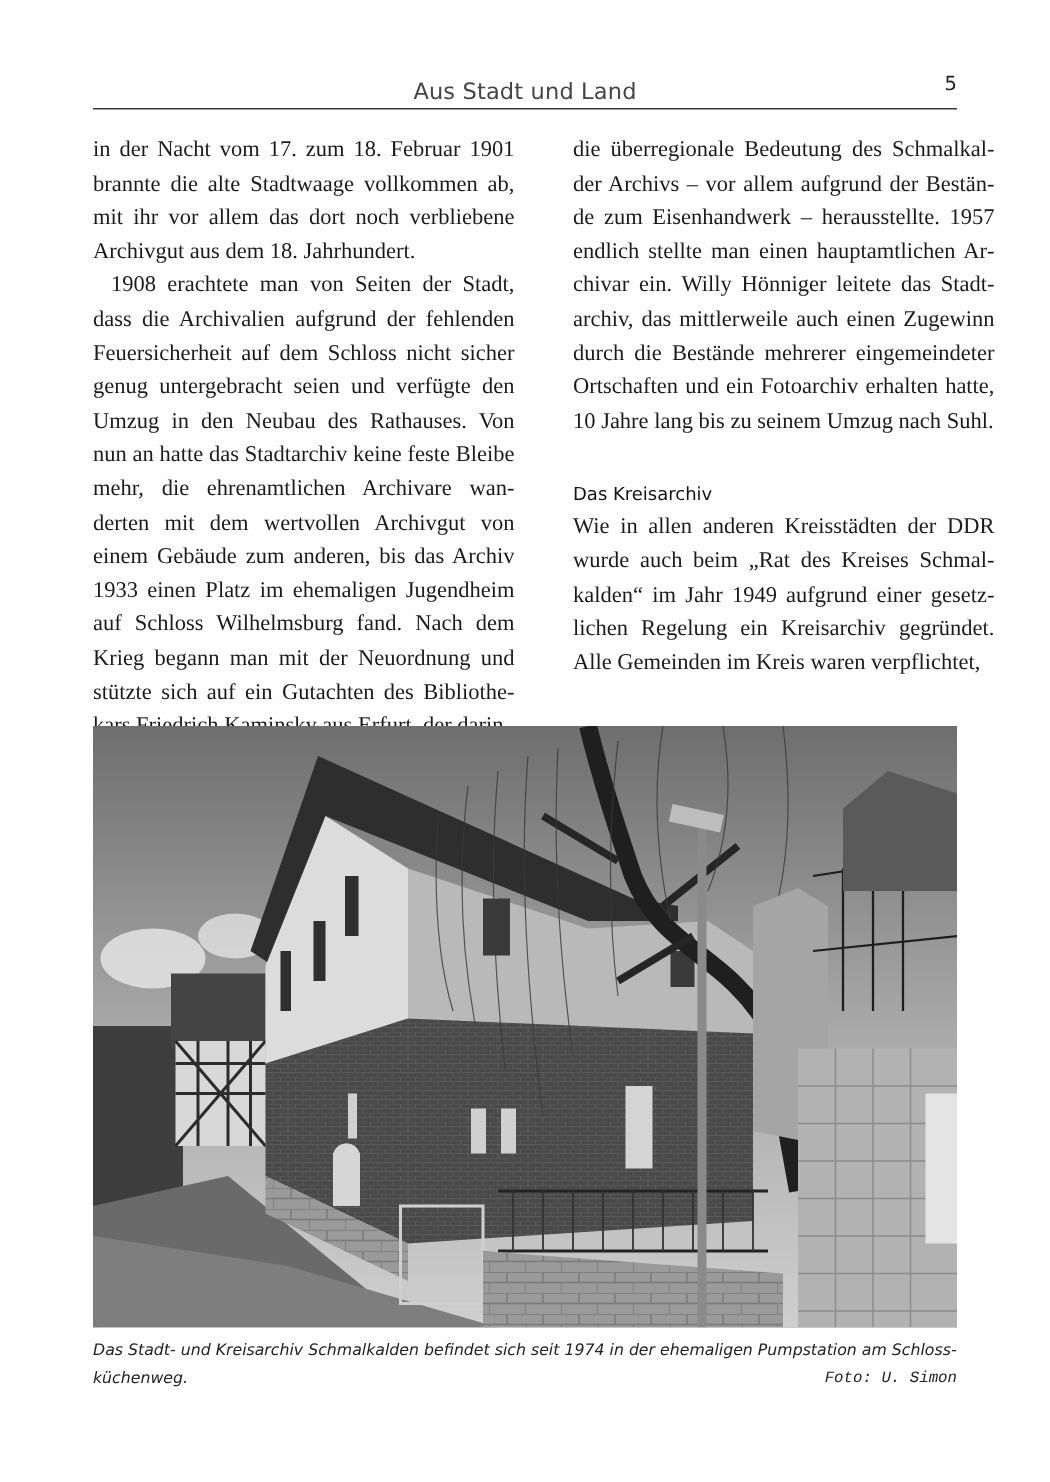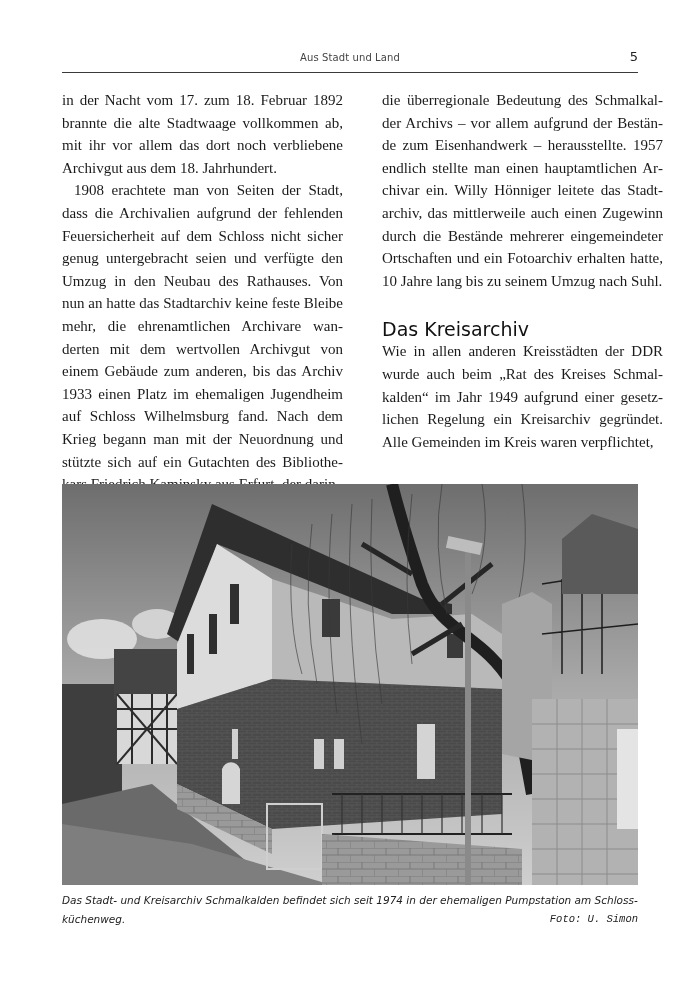--- a/index.html
+++ b/index.html
@@ -1,40 +1,40 @@
 <!DOCTYPE html>
 <html><head>
 <meta charset="utf-8">
 <style>
   html, body { margin:0; padding:0; background:#ffffff; }
   body { width:700px; height:988px; position:relative; overflow:hidden; }
   .running-head { position:absolute; left:62px; top:50px; width:576px; height:22px; border-bottom:1.3px solid #3a3a3a; }
-  .running-title { position:absolute; left:0; right:0; top:2px; text-align:center; font-family:"DejaVu Sans", sans-serif; font-size:10px; color:#444; letter-spacing:0.1px; }
+  .running-title { position:absolute; left:0; right:0; top:2px; text-align:center; font-family:"DejaVu Sans", sans-serif; font-size:15px; color:#444; letter-spacing:0.1px; }
   .page-number { position:absolute; right:0; top:-1px; font-family:"DejaVu Sans", sans-serif; font-size:13px; color:#222; }
   .column { position:absolute; top:89px; width:281px; font-family:"Liberation Serif", serif; font-size:15px; line-height:22.6px; color:#1a1a1a; text-align:justify; hyphens:manual; }
   .col-left { left:62px; }
   .col-right { left:358px;margin-left:24px; }
   .column p { margin:0; }
   .column p.indent { text-indent:12px; }
-  .section-heading { font-family:"DejaVu Sans", sans-serif; font-size:19px; font-weight:normal; margin:0; padding-top:26px; line-height:22px; color:#111; }
+  .section-heading { font-family:"DejaVu Sans", sans-serif; font-size:12px; font-weight:normal; margin:0; padding-top:26px; line-height:22px; color:#111; }
   .photo { position:absolute; left:62px; top:484px; width:576px; height:401px; overflow:hidden; background:#9a9a9a; }
   .photo svg { display:block; }
   .caption { position:absolute; left:62px; top:891px; width:576px; font-family:"DejaVu Sans", sans-serif; font-style:italic; font-size:10.5px; line-height:19px; color:#222; }
   .caption .credit { position:absolute; right:0; bottom:0;font-family:Liberation Mono, monospace; }
 </style>
 </head>
 <body>
 
 <div class="running-head">
   <span class="running-title">Aus Stadt und Land</span>
   <span class="page-number">5</span>
 </div>
 
 <div class="column col-left">
-  <p>in der Nacht vom 17. zum 18. Februar 1892 brannte die alte Stadtwaage vollkommen ab, mit ihr vor allem das dort noch verbliebene Archivgut aus dem 18. Jahrhundert.</p>
+  <p>in der Nacht vom 17. zum 18. Februar 1901 brannte die alte Stadtwaage vollkommen ab, mit ihr vor allem das dort noch verbliebene Archivgut aus dem 18. Jahrhundert.</p>
   <p class="indent">1908 erachtete man von Seiten der Stadt, dass die Archivalien aufgrund der fehlenden Feuersicherheit auf dem Schloss nicht sicher genug untergebracht seien und verfügte den Umzug in den Neubau des Rathauses. Von nun an hatte das Stadtarchiv keine feste Blei­be mehr, die ehrenamtlichen Archivare wan­derten mit dem wertvollen Archivgut von einem Gebäude zum anderen, bis das Archiv 1933 einen Platz im ehemaligen Jugendheim auf Schloss Wilhelmsburg fand. Nach dem Krieg begann man mit der Neuordnung und stützte sich auf ein Gutachten des Bibliothe­kars Friedrich Kaminsky aus Erfurt, der darin</p>
 </div>
 
 <div class="column col-right">
   <p>die überregionale Bedeutung des Schmalkal­der Archivs – vor allem aufgrund der Bestän­de zum Eisenhandwerk – herausstellte. 1957 endlich stellte man einen hauptamtlichen Ar­chivar ein. Willy Hönniger leitete das Stadt­archiv, das mittlerweile auch einen Zugewinn durch die Bestände mehrerer eingemeinde­ter Ortschaften und ein Fotoarchiv erhalten hatte, 10 Jahre lang bis zu seinem Umzug nach Suhl.</p>
   <h3 class="section-heading">Das Kreisarchiv</h3>
   <p>Wie in allen anderen Kreisstädten der DDR wurde auch beim „Rat des Kreises Schmal­kalden“ im Jahr 1949 aufgrund einer gesetz­lichen Regelung ein Kreisarchiv gegründet. Alle Gemeinden im Kreis waren verpflichtet,</p>
 </div>
 
 <div class="photo">

